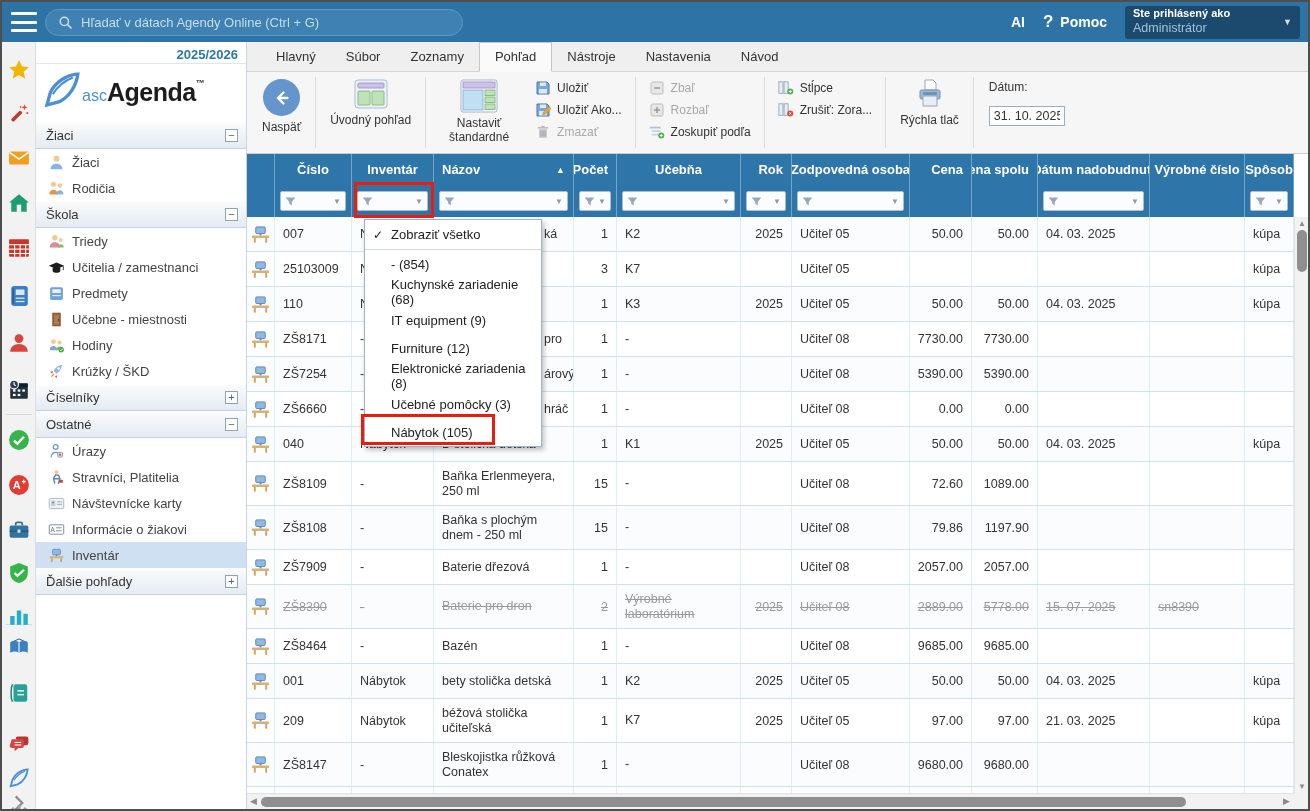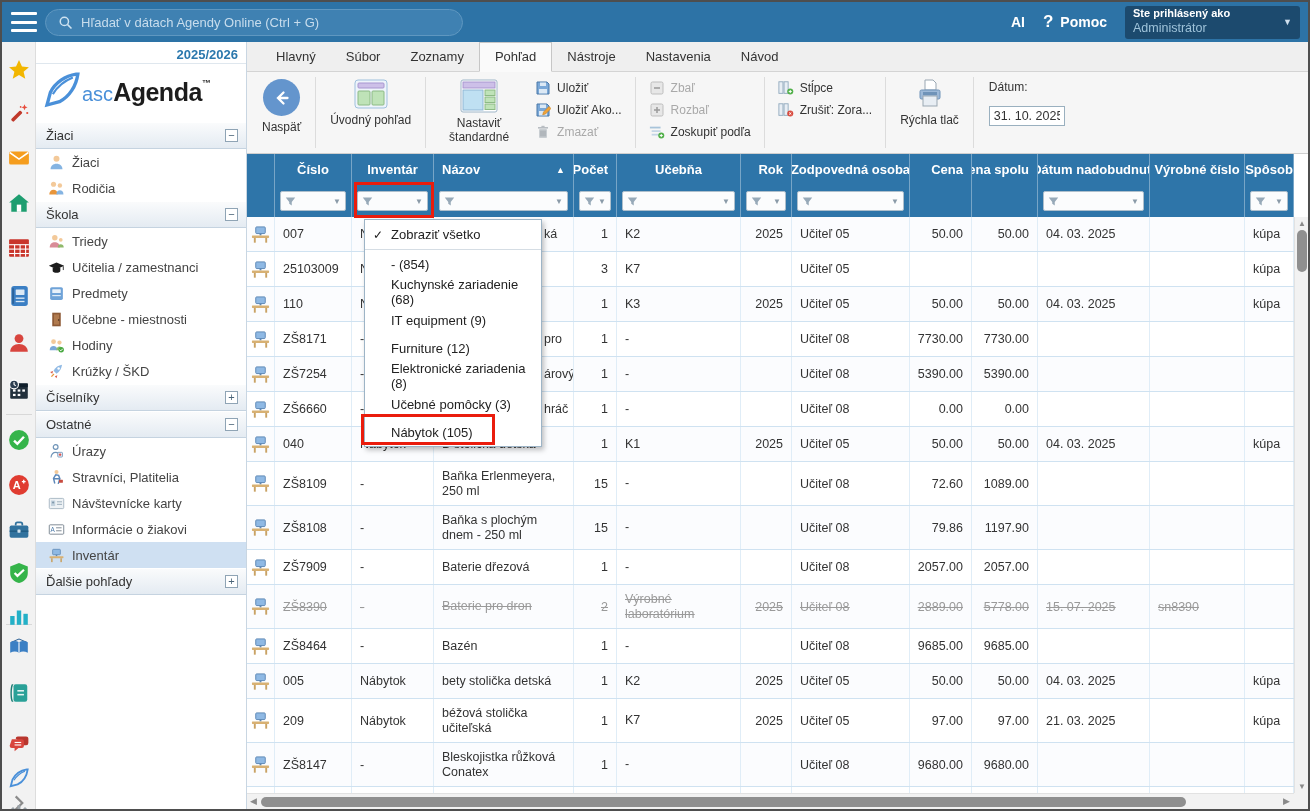--- a/index.html
+++ b/index.html
@@ -29,21 +29,21 @@
   .rail { position:absolute; left:0; top:40px; width:34px; height:767px; background:#f2f2f2; border-right:1px solid #dddddd; }
   .ri { position:absolute; left:6px; width:22px; height:22px; }
   .ri svg { width:22px; height:22px; display:block; }
   .raildiv { position:absolute; left:4px; width:26px; height:1px; background:#d8d8d8; }
 
   
   .nav { position:absolute; left:34px; top:40px; width:211px; height:767px; background:#fff; border-right:1px solid #c9d6e2; }
   .navyear { text-align:right; padding:5px 8px 1px; color:#2b78ad; font-size:13px; font-weight:bold; border-bottom:1px solid #dfe7ee; }
   .logo { display:flex; align-items:center; padding:6px 4px 8px 6px; }
   .logo .logopen svg { width:40px; height:40px; }
-  .logo .asc { color:#4a90d9; font-size:20px; }
+  .logo .asc { color:#4a90d9; font-size:16px; }
   .logo .agenda { color:#1c1c1c; font-size:25px; font-weight:bold; letter-spacing:-0.5px; }
   .logo sup { color:#1c1c1c; font-size:9px; font-weight:bold; vertical-align:top; }
   .navsec { height:27px; display:flex; align-items:center; padding:0 8px 0 10px; background:linear-gradient(#fafbfc,#e4ebf2); border-top:1px solid #fff; border-bottom:1px solid #c5d3e0; font-size:13px; color:#333; cursor:pointer; }
   .nsbox { margin-left:auto; width:13px; height:13px; border:1px solid #8fa4b5; background:#fff; font-size:11px; line-height:11px; text-align:center; color:#4a6residual; color:#4a6478; }
   .navitem { height:26px; display:flex; align-items:center; gap:7px; padding-left:12px; font-size:13px; color:#444; cursor:pointer; }
   .navitem.sel { background:#cfe0f2; }
   .nicon { width:17px; height:17px; flex:0 0 auto; }
   .nicon svg { width:17px; height:17px; display:block; }
 
   
@@ -1349,21 +1349,21 @@
           <div class="cell iconcell">
             <svg viewBox="0 0 22 20">
               <rect x="6" y="2" width="10" height="7" rx="1" fill="#8fb9e4" stroke="#5d87b5"></rect>
               <rect x="10" y="9" width="2" height="2" fill="#5d87b5"></rect>
               <rect x="2" y="11" width="18" height="2.6" rx=".6" fill="#d8b173"></rect>
               <rect x="4" y="13.6" width="2" height="5" fill="#c9a264"></rect>
               <rect x="16" y="13.6" width="2" height="5" fill="#c9a264"></rect>
             </svg>
           </div>
           <div class="cell">
-            <span>005</span>
+            <span>001</span>
           </div>
           <div class="cell">
             <span>Nábytok</span>
           </div>
           <div class="cell wrap">
             <span>bety stolička detská</span>
           </div>
           <div class="cell r">
             <span>1</span>
           </div>

